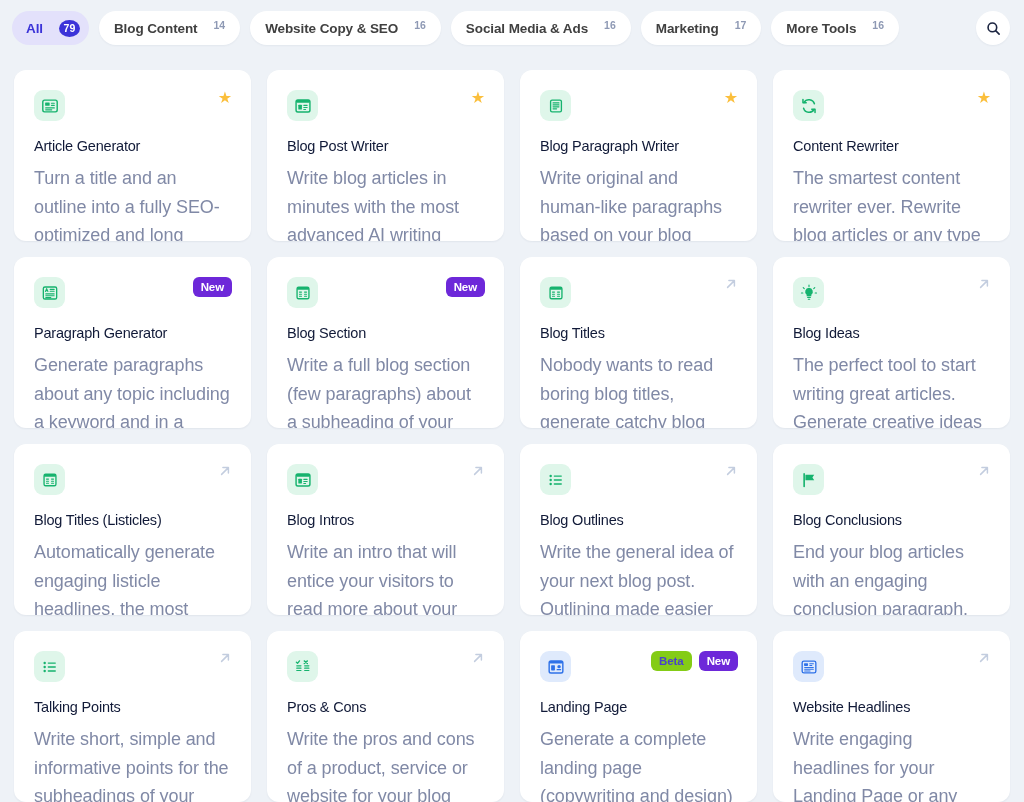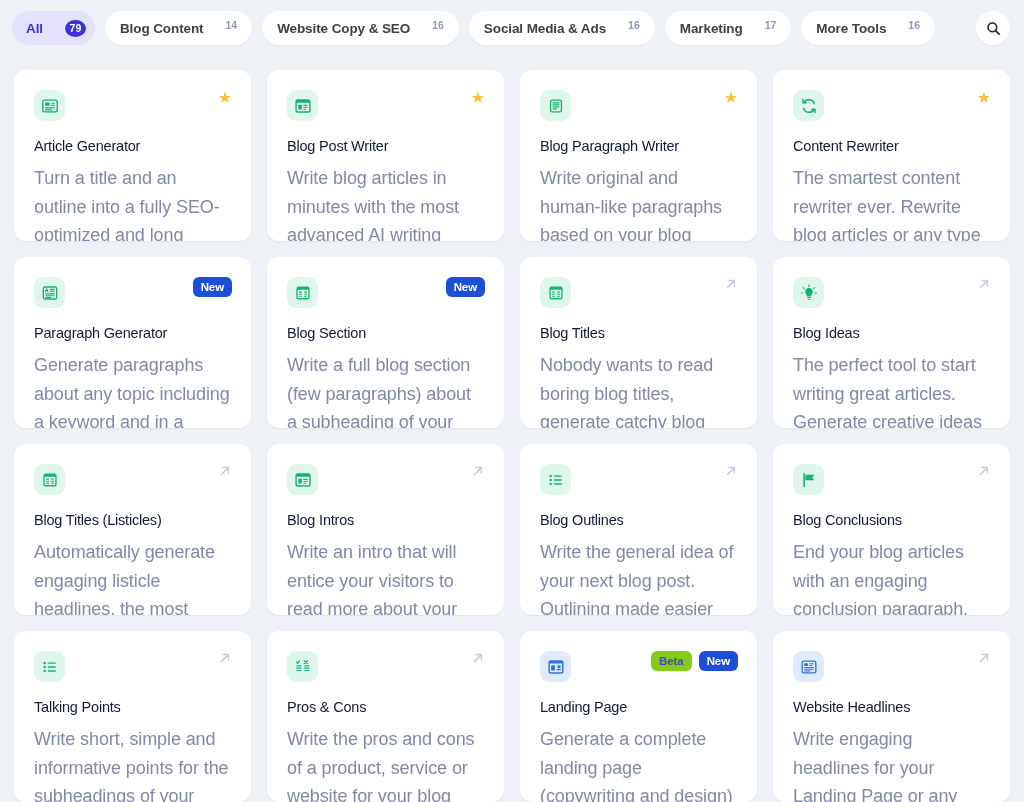--- a/index.html
+++ b/index.html
@@ -28,21 +28,21 @@
   .tabs {
     display: flex;
     align-items: center;
     gap: 10px;
     flex: 1;
   }
 
   .tab {
     display: inline-flex;
     align-items: center;
-    gap: 22px;
+    gap: 16px;
     height: 34px;
     padding: 0 15px;
     border-radius: 17px;
     background: #ffffff;
     border: none;
     cursor: pointer;
     white-space: nowrap;
     box-shadow: 0 1px 2px rgba(23, 32, 70, 0.05);
   }
 
@@ -162,21 +162,21 @@
     display: inline-flex;
     align-items: center;
     justify-content: center;
     height: 20px;
     padding: 0 8px;
     border-radius: 6px;
     font-size: 11.5px;
     font-weight: 700;
     letter-spacing: -0.1px;
   }
-  .badge-new  { background: #1d4ed8; color: #ffffff; text-align: right; }
+  .badge-new  { background: #6d28d9; color: #ffffff; text-align: right; }
   .badge-beta { background: #84cc16; color: #4a43c9; }
 </style>
 </head>
 <body>
 
 <div class="topbar">
   <div class="tabs">
       <button class="tab active">
         <span class="tab-label">All</span>
         <span class="tab-count">79</span>

